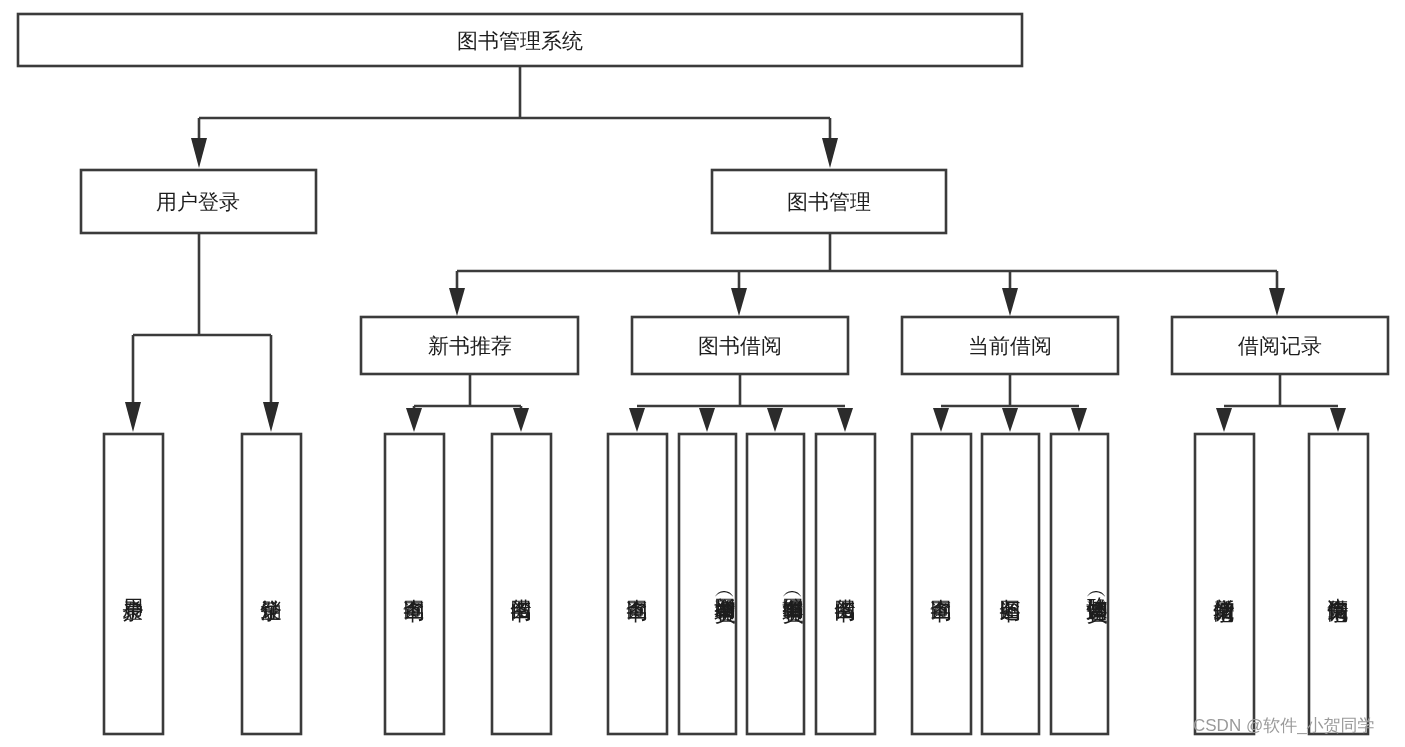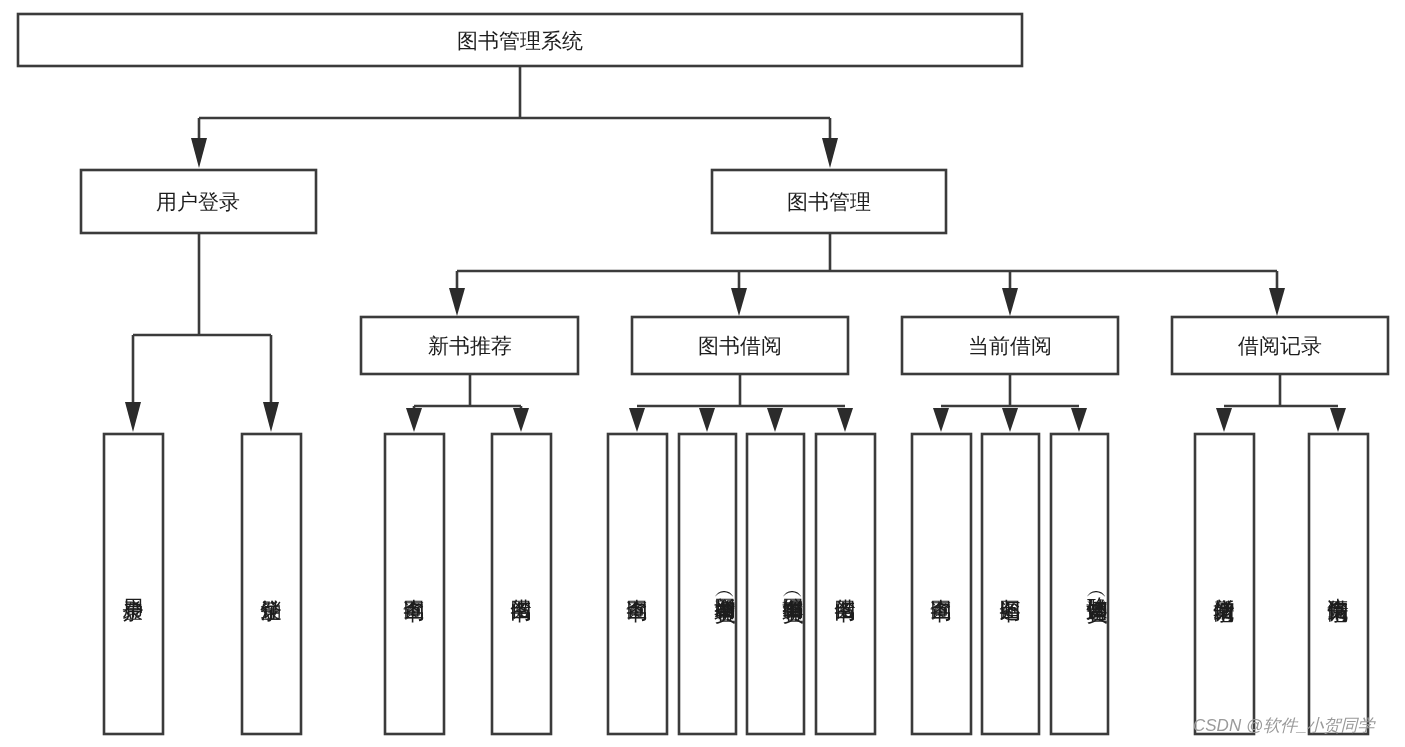--- a/index.html
+++ b/index.html
@@ -68,21 +68,20 @@
   }
   .watermark {
     position: absolute;
     left: 1193px;
     top: 714px;
     font-family: "Liberation Sans", "DejaVu Sans", sans-serif;
     font-size: 17px;
     color: #9a9a9a;
     white-space: nowrap;
     user-select: none;
-    font-style: italic;
   }
 </style>
 </head>
 <body>
 
 <div id="diagram-root">
 
   <svg class="diagram-canvas" viewBox="0 0 1405 747">
 
     <g>

